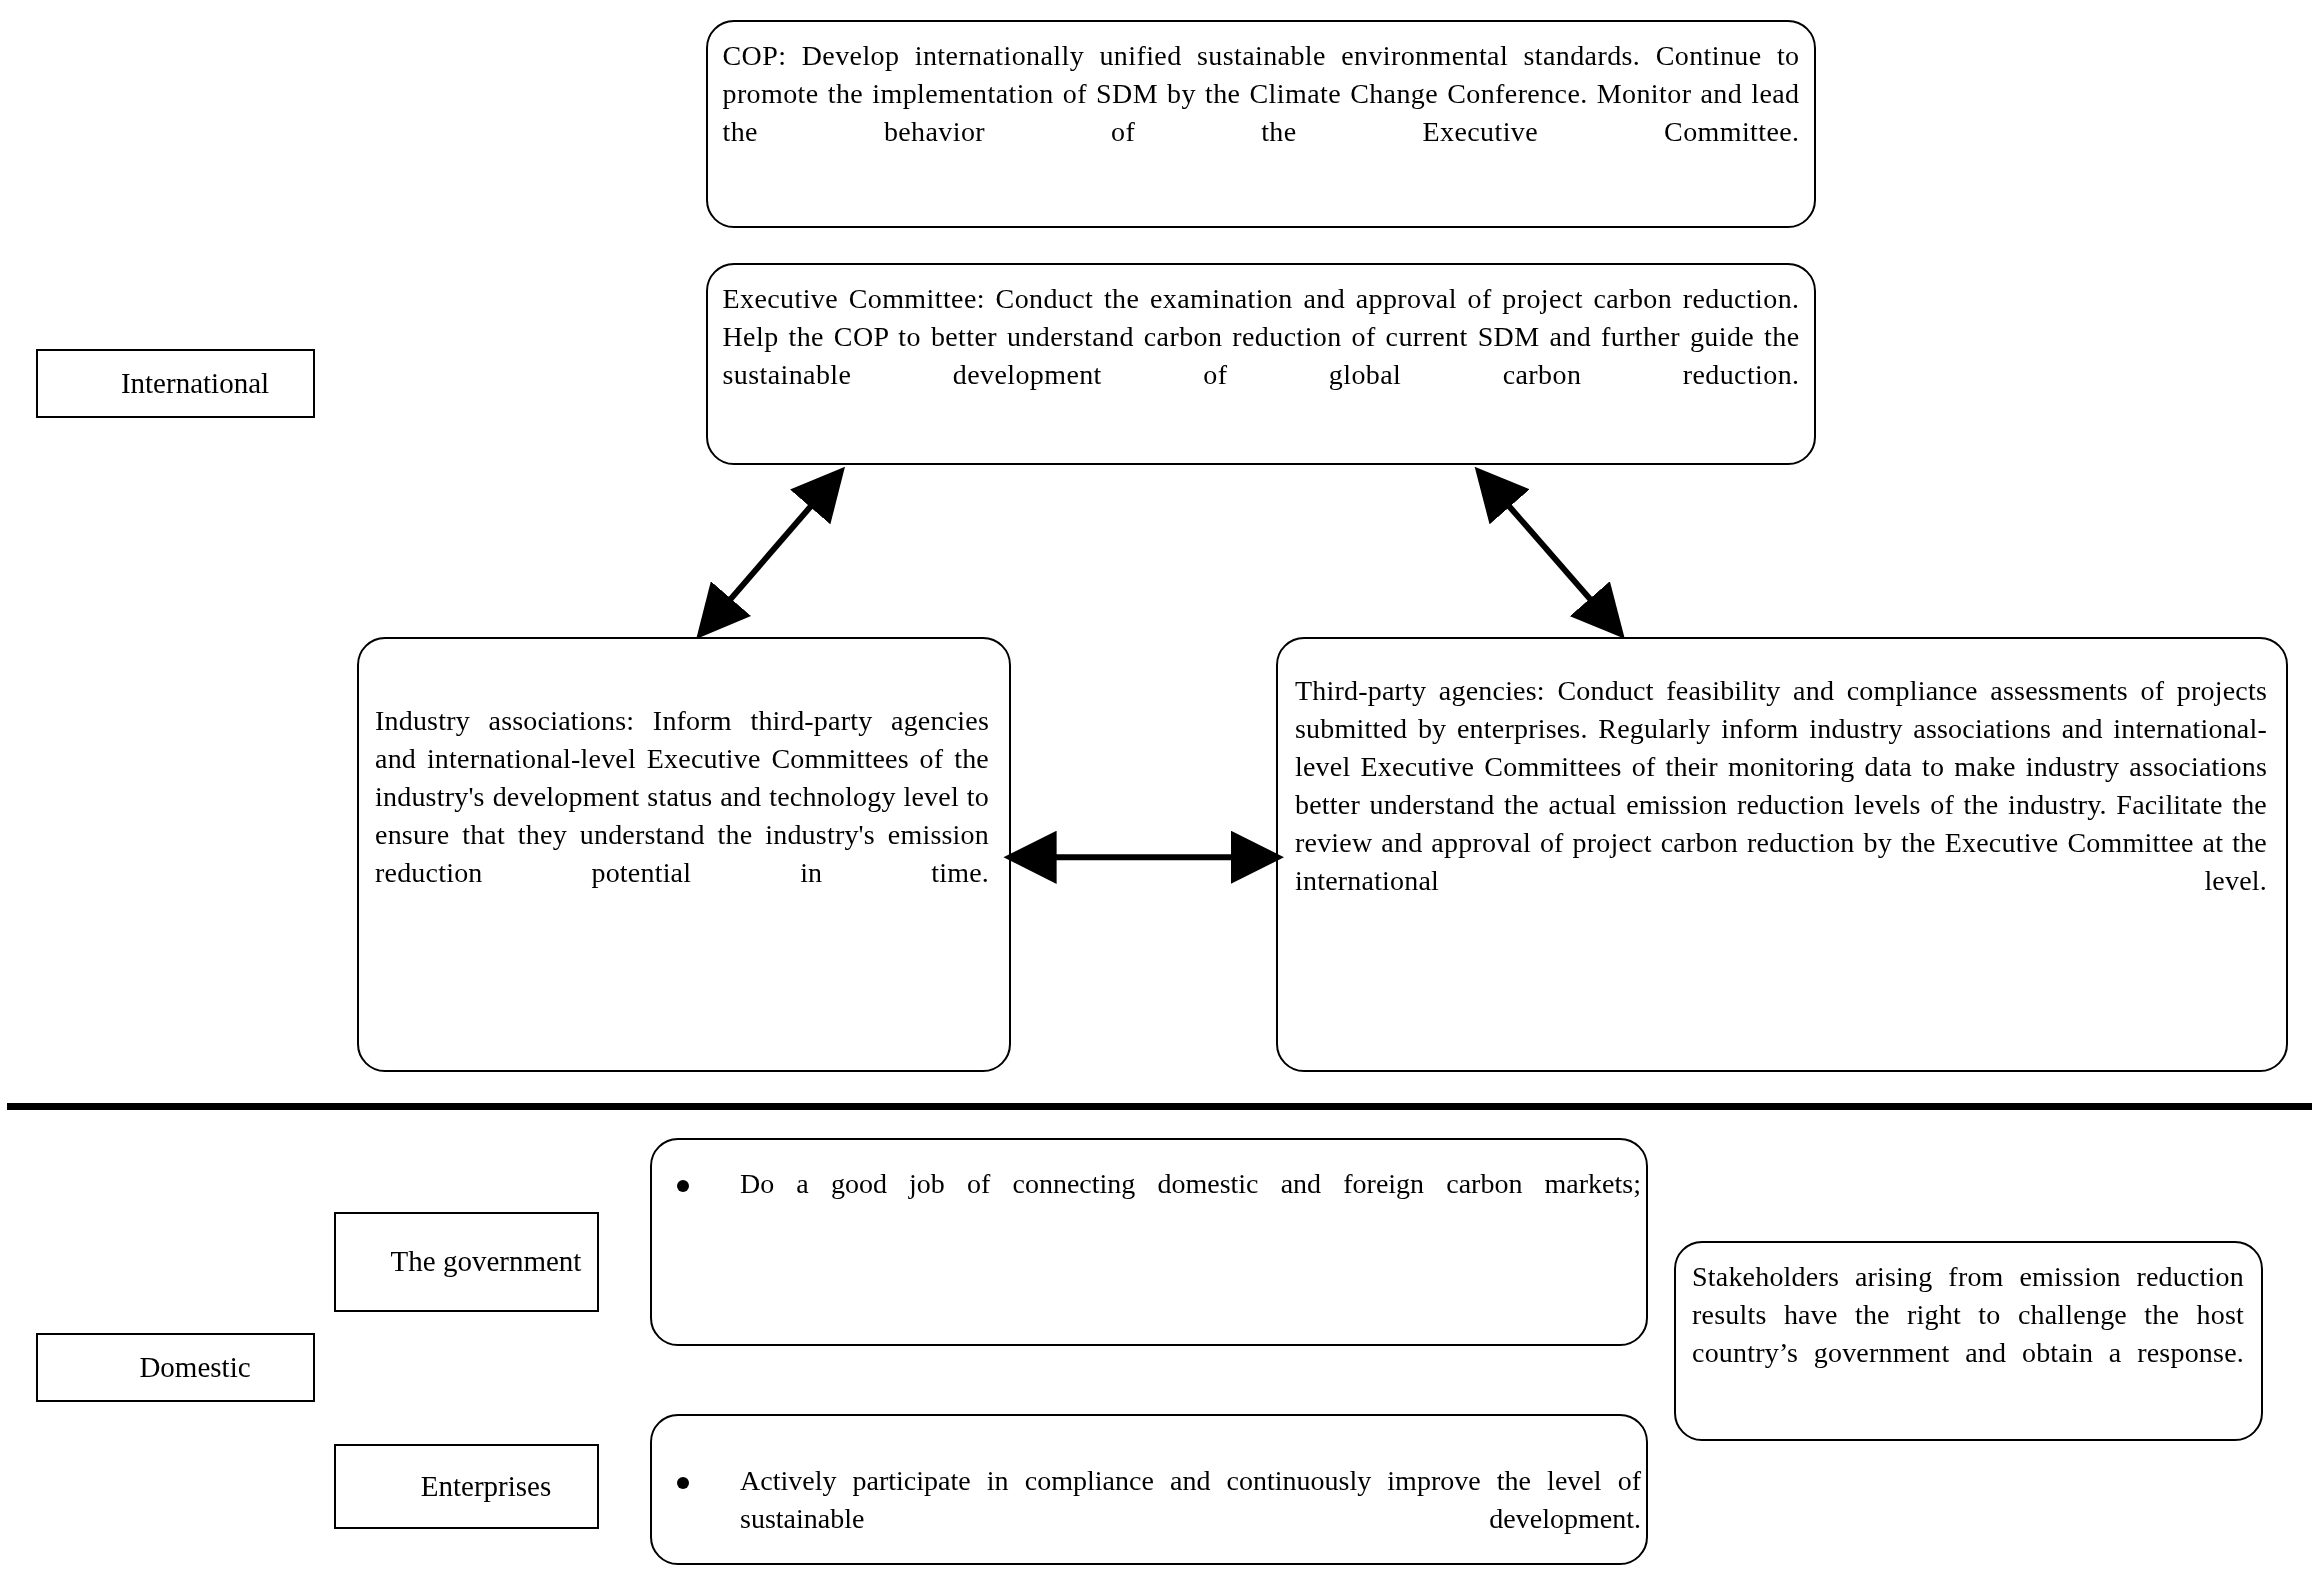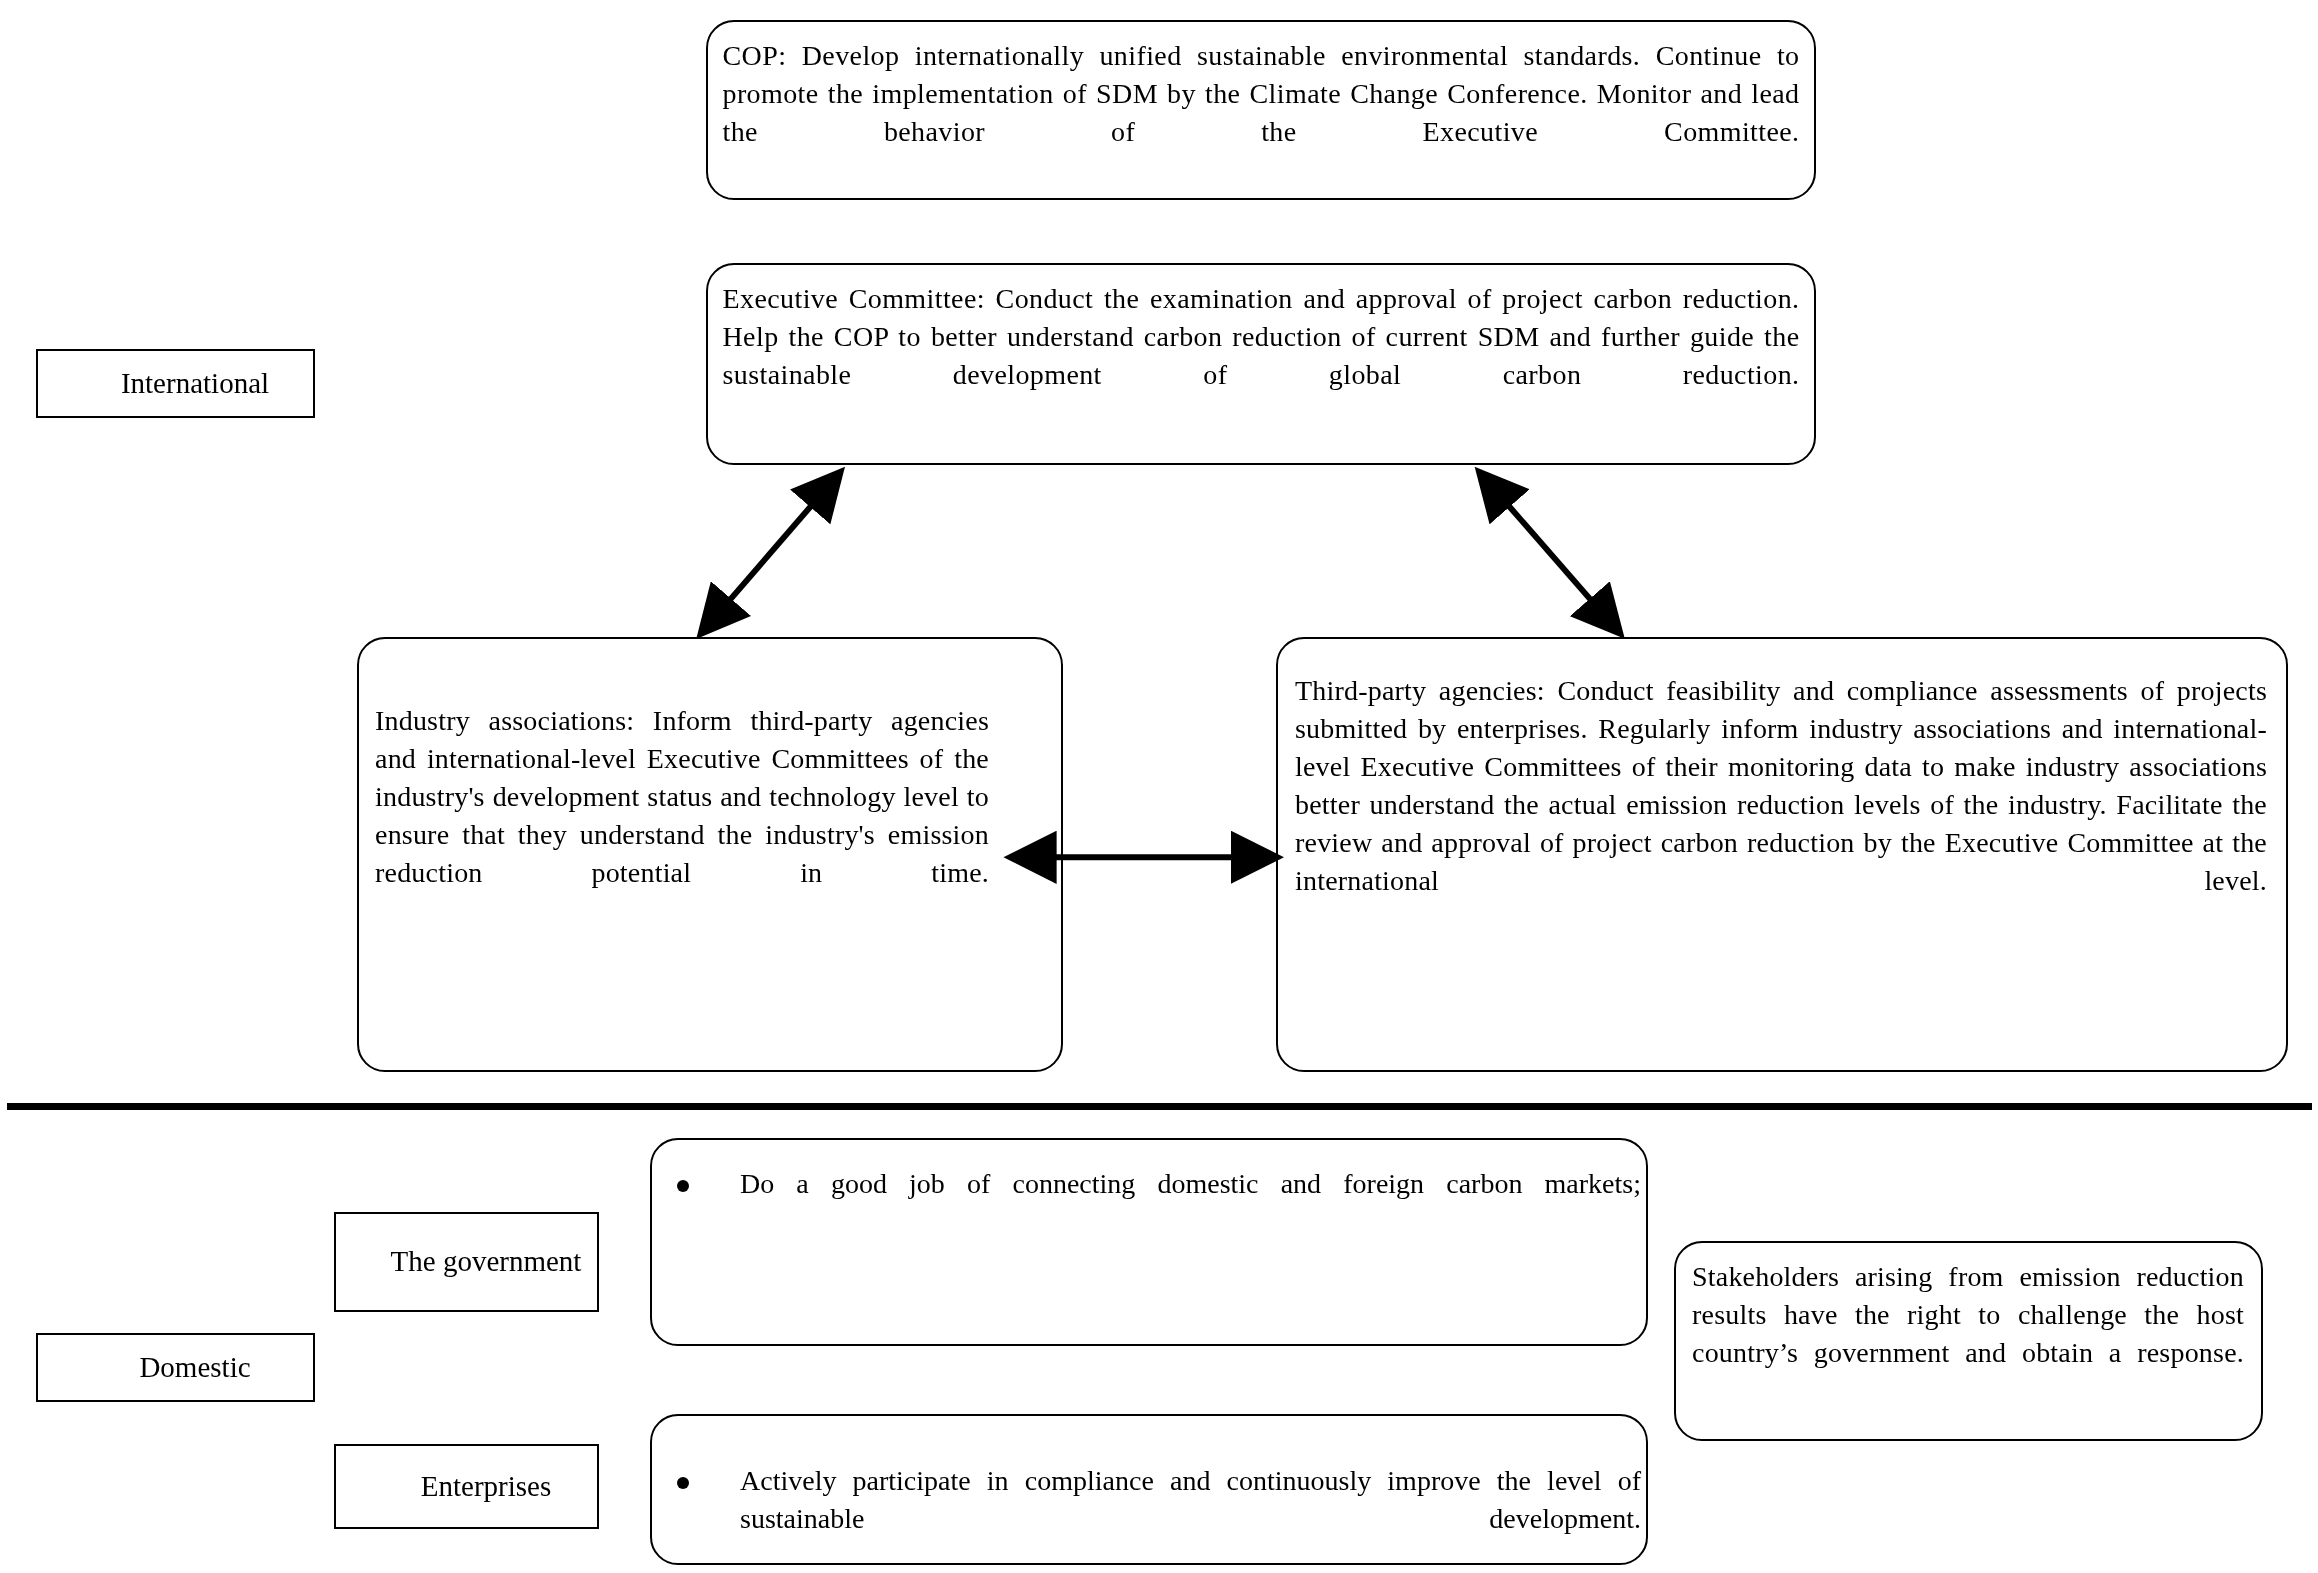--- a/index.html
+++ b/index.html
@@ -104,29 +104,29 @@
 </style>
 </head>
 <body>
 
 <div id="canvas">
 
   <div class="sqbox" style="left:36px; top:349px; width:279px; height:69px;">
     <span class="label-text">International</span>
   </div>
 
-  <div class="rbox" style="left:706px; top:20px; width:1110px; height:180px;">
+  <div class="rbox" style="left:706px; top:20px; width:1110px; height:208px;">
     <div class="ptext lastline-left" style="left:14.5px; top:14.5px; width:1077px; font-size:28px; letter-spacing:0.4px;">COP: Develop internationally unified sustainable environmental standards. Continue to promote the implementation of SDM by the Climate Change Conference. Monitor and lead the behavior of the Executive Committee.</div>
   </div>
 
   <div class="rbox" style="left:706px; top:263px; width:1110px; height:202px;">
     <div class="ptext lastline-left" style="left:14.5px; top:14.5px; width:1077px; font-size:28px; letter-spacing:0.4px;">Executive Committee: Conduct the examination and approval of project carbon reduction. Help the COP to better understand carbon reduction of current SDM and further guide the sustainable development of global carbon reduction.</div>
   </div>
 
-  <div class="rbox" style="left:357px; top:637px; width:706px; height:435px;">
+  <div class="rbox" style="left:357px; top:637px; width:654px; height:435px;">
     <div class="ptext lastline-left" style="left:16px; top:63px; width:614px; font-size:28px; letter-spacing:0.2px;">Industry associations: Inform third-party agencies and international-level Executive Committees of the industry's development status and technology level to ensure that they understand the industry's emission reduction potential in time.</div>
   </div>
 
   <div class="rbox" style="left:1276px; top:637px; width:1012px; height:435px;">
     <div class="ptext lastline-left" style="left:17px; top:33px; width:972px; font-size:28px; letter-spacing:0.2px;">Third-party agencies: Conduct feasibility and compliance assessments of projects submitted by enterprises. Regularly inform industry associations and international-level Executive Committees of their monitoring data to make industry associations better understand the actual emission reduction levels of the industry. Facilitate the review and approval of project carbon reduction by the Executive Committee at the international level.</div>
   </div>
 
   <div id="divider"></div>
 
   <div class="sqbox" style="left:36px; top:1333px; width:279px; height:69px;">

